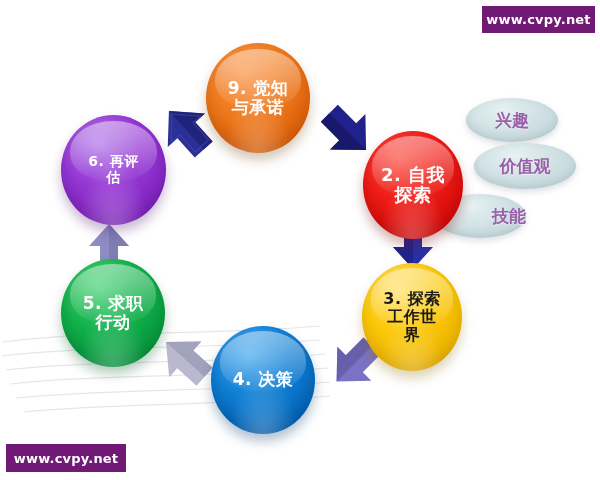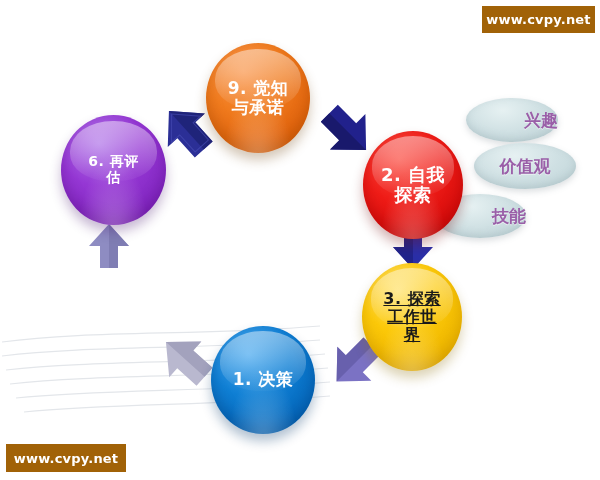--- a/index.html
+++ b/index.html
@@ -70,21 +70,21 @@
   }
 
   #n1 { left: 206px; top: 43px;  width: 104px; height: 110px; font-size: 17px; color:#ffffff;
         background: radial-gradient(circle at 36% 26%, #f9954a 0%, #f07b1e 38%, #e2640d 72%, #cf5505 100%);
         box-shadow: 0 7px 12px rgba(120,80,30,.32), inset 0 -7px 14px rgba(150,70,0,.35); }
   #n2 { left: 363px; top: 131px; width: 100px; height: 108px; font-size: 18px; color:#ffffff;
         background: radial-gradient(circle at 36% 26%, #fb4b40 0%, #ef1c17 40%, #d90d0c 74%, #b70a09 100%);
         box-shadow: 0 7px 12px rgba(120,20,20,.32), inset 0 -7px 14px rgba(150,0,0,.35); }
   #n3 { left: 362px; top: 263px; width: 100px; height: 108px; font-size: 16px; color:#1a1a1a;
         background: radial-gradient(circle at 36% 26%, #ffe16a 0%, #fcc909 38%, #f0b800 72%, #d9a300 100%);
-        box-shadow: 0 7px 12px rgba(140,110,10,.30), inset 0 -7px 14px rgba(170,120,0,.30); text-decoration: underline; }
+        box-shadow: 0 7px 12px rgba(140,110,10,.30), inset 0 -7px 14px rgba(170,120,0,.30); }
   #n4 { left: 211px; top: 326px; width: 104px; height: 108px; font-size: 17px; color:#ffffff;
         background: radial-gradient(circle at 36% 26%, #49a9ef 0%, #0f7fd4 40%, #0569bd 74%, #0356a0 100%);
         box-shadow: 0 7px 12px rgba(10,60,110,.32), inset 0 -7px 14px rgba(0,60,120,.35); }
   #n5 { left: 61px;  top: 259px; width: 104px; height: 108px; font-size: 17px; color:#ffffff;
         background: radial-gradient(circle at 36% 26%, #48d275 0%, #12b14c 40%, #079a3e 74%, #058333 100%);
         box-shadow: 0 7px 12px rgba(10,90,40,.30), inset 0 -7px 14px rgba(0,100,40,.32); }
   #n6 { left: 61px;  top: 115px; width: 105px; height: 110px; font-size: 14px; color:#ffffff;
         background: radial-gradient(circle at 36% 26%, #b074e8 0%, #9537d4 40%, #8327c2 74%, #6f1cab 100%);
         box-shadow: 0 7px 12px rgba(70,20,110,.30), inset 0 -7px 14px rgba(80,10,120,.32); }
 
@@ -96,31 +96,31 @@
     justify-content: center;
     border-radius: 50%;
     font-size: 17px;
     font-weight: bold;
     color: #9a5fa8;
     background: radial-gradient(ellipse at 40% 28%, #e6f1f2 0%, #cfe0e3 50%, #bed3d7 100%);
     box-shadow: 0 3px 6px rgba(120,130,140,.25), inset 0 -3px 7px rgba(150,170,175,.35);
     text-shadow: 0 1px 0 rgba(255,255,255,.55);
   }
   #s1 { left: 372px; top: 55px;  width: 92px; height: 44px; }
-  #s2 { left: 466px; top: 98px;  width: 92px; height: 44px; justify-content: flex-end; }
+  #s2 { left: 466px; top: 98px;  width: 92px; height: 44px; }
   #s3 { left: 474px; top: 143px; width: 102px; height: 46px; }
   #s4 { left: 434px; top: 194px; width: 92px; height: 44px; justify-content: flex-end; }
 
   
   .arrow { position: absolute; }
 
   
   .wm {
     position: absolute;
-    background: #a16207;
+    background: #701a75;
     color: #ffffff;
     font-size: 13px;
     font-weight: bold;
     display: flex;
     align-items: center;
     justify-content: center;
     letter-spacing: .2px;
   }
   #wm-top    { right: 5px; top: 6px;  width: 113px; height: 27px; }
   #wm-bottom { left: 6px;  bottom: 8px; width: 120px; height: 28px; }
@@ -199,21 +199,25 @@
   <div class="node" id="n2">
     <span class="lbl">2. 自我
 探索</span>
   </div>
   <div class="node" id="n3">
     <span class="lbl">3. 探索
 工作世
 界</span>
   </div>
   <div class="node" id="n4">
-    <span class="lbl">1. 决策</span>
+    <span class="lbl">4. 决策</span>
+  </div>
+  <div class="node" id="n5">
+    <span class="lbl">5. 求职
+行动</span>
   </div>
   <div class="node" id="n6">
     <span class="lbl">6. 再评
 估</span>
   </div>
 
   <div class="wm" id="wm-top">
     <span>www.cvpy.net</span>
   </div>
   <div class="wm" id="wm-bottom">

